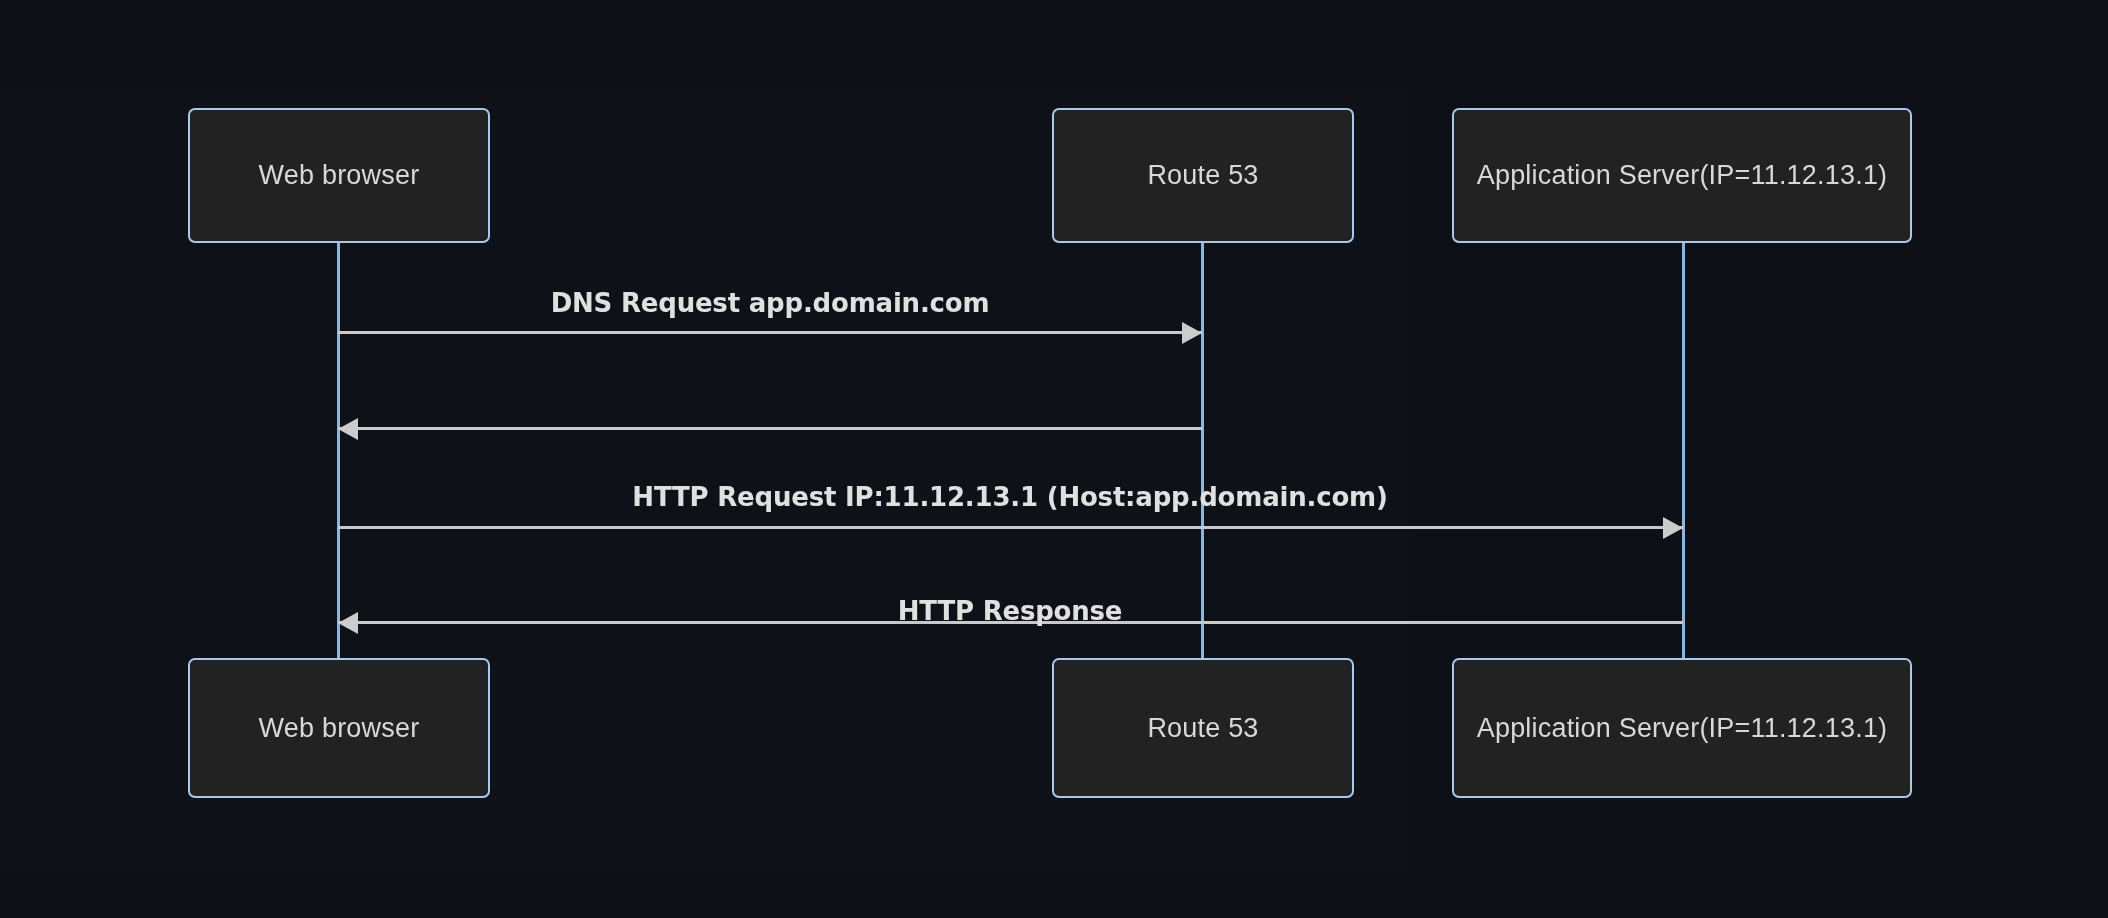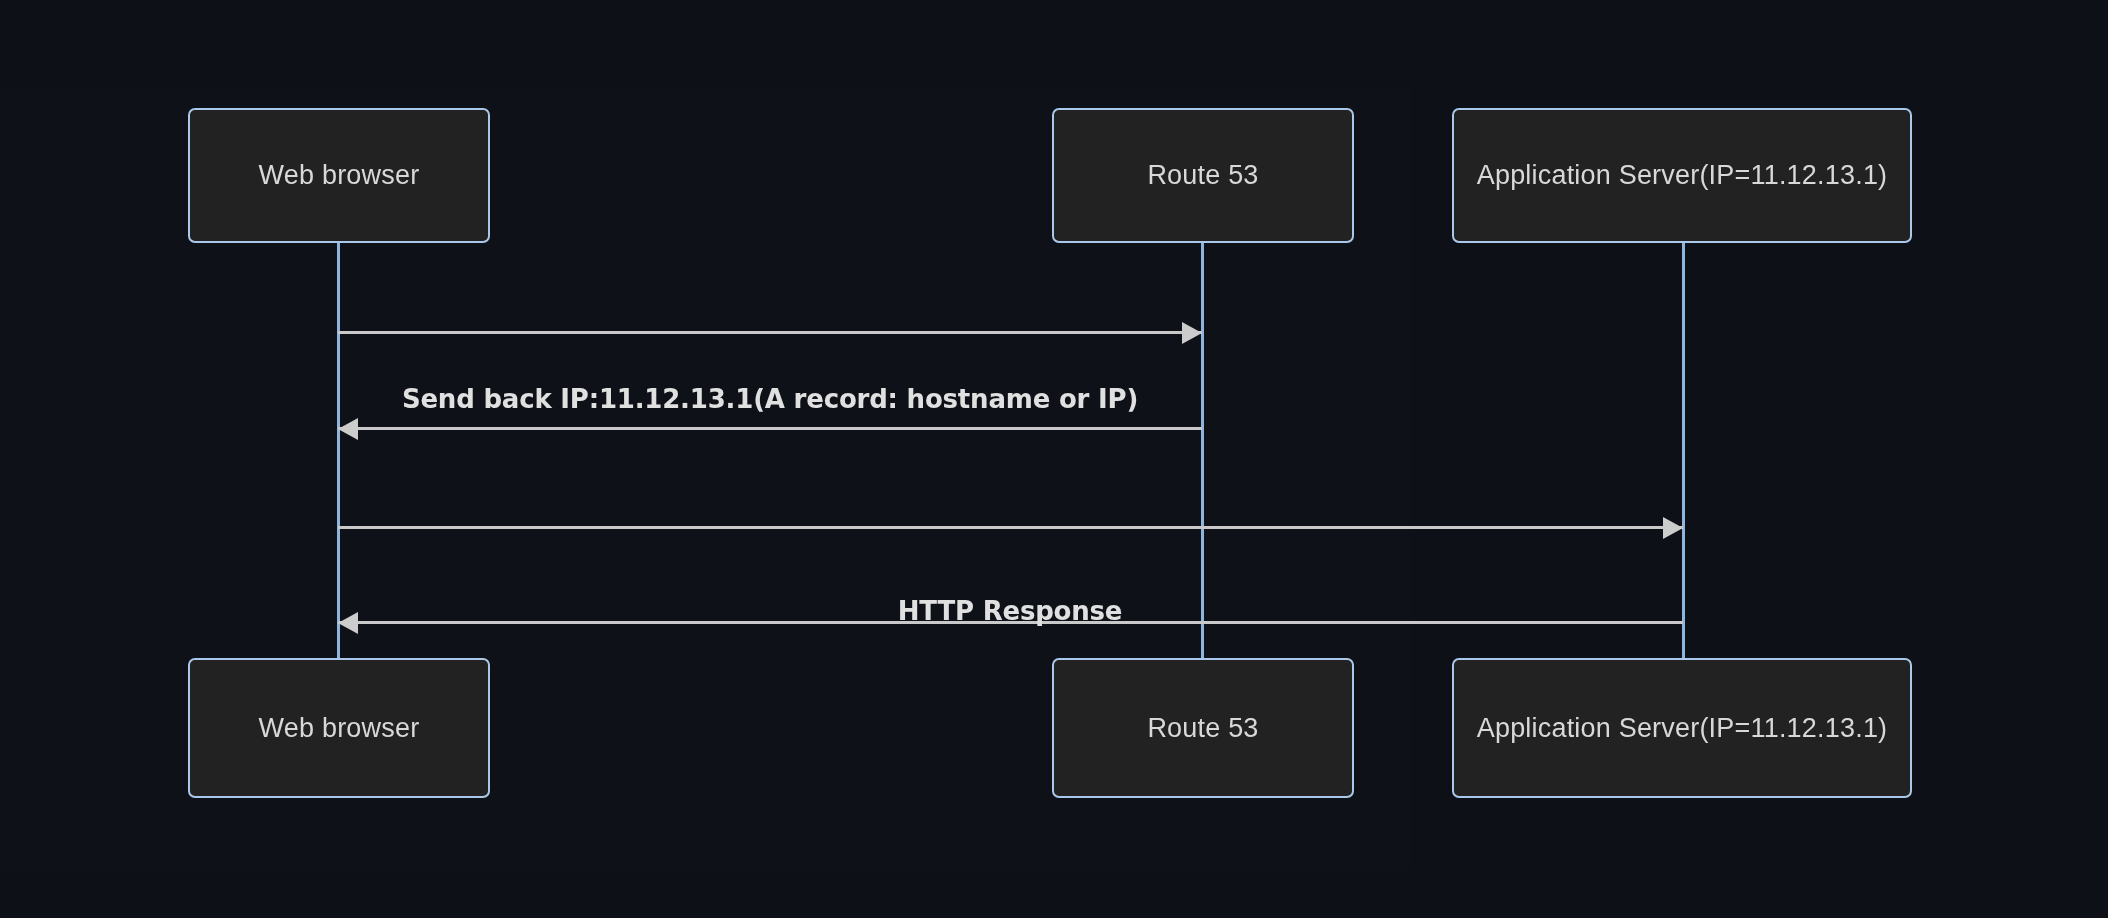--- a/index.html
+++ b/index.html
@@ -107,23 +107,24 @@
         <span>Route 53</span>
       </div>
       <div class="participant-box" style="left: 1452px; top: 108px; width: 460px; height: 135px;">
         <span>Application Server(IP=11.12.13.1)</span>
       </div>
       <div class="participant-box" style="left: 1452px; top: 658px; width: 460px; height: 140px;">
         <span>Application Server(IP=11.12.13.1)</span>
       </div>
       <div class="msg-line" style="left: 338px; top: 331px; width: 864px;"></div>
       <div class="arrow-head arrow-right" style="top: 322px; left: 1182px;"></div>
+      <div class="msg-label" style="left: 770px; top: 288px;">DNS Request app.domain.com</div>
       <div class="msg-line" style="left: 338px; top: 427px; width: 864px;"></div>
       <div class="arrow-head arrow-left" style="top: 418px; left: 338px;"></div>
-      <div class="msg-label" style="left: 770px; top: 384px;">Send back IP:11.12.13.1(A record: hostname or IP)</div>
       <div class="msg-line" style="left: 338px; top: 526px; width: 1345px;"></div>
       <div class="arrow-head arrow-right" style="top: 517px; left: 1663px;"></div>
+      <div class="msg-label" style="left: 1010px; top: 482px;">HTTP Request IP:11.12.13.1 (Host:app.domain.com)</div>
       <div class="msg-line" style="left: 338px; top: 621px; width: 1345px;"></div>
       <div class="arrow-head arrow-left" style="top: 612px; left: 338px;"></div>
       <div class="msg-label" style="left: 1010px; top: 596px;">HTTP Response</div>
     </div>
 
 </div>
 
 </body></html>

